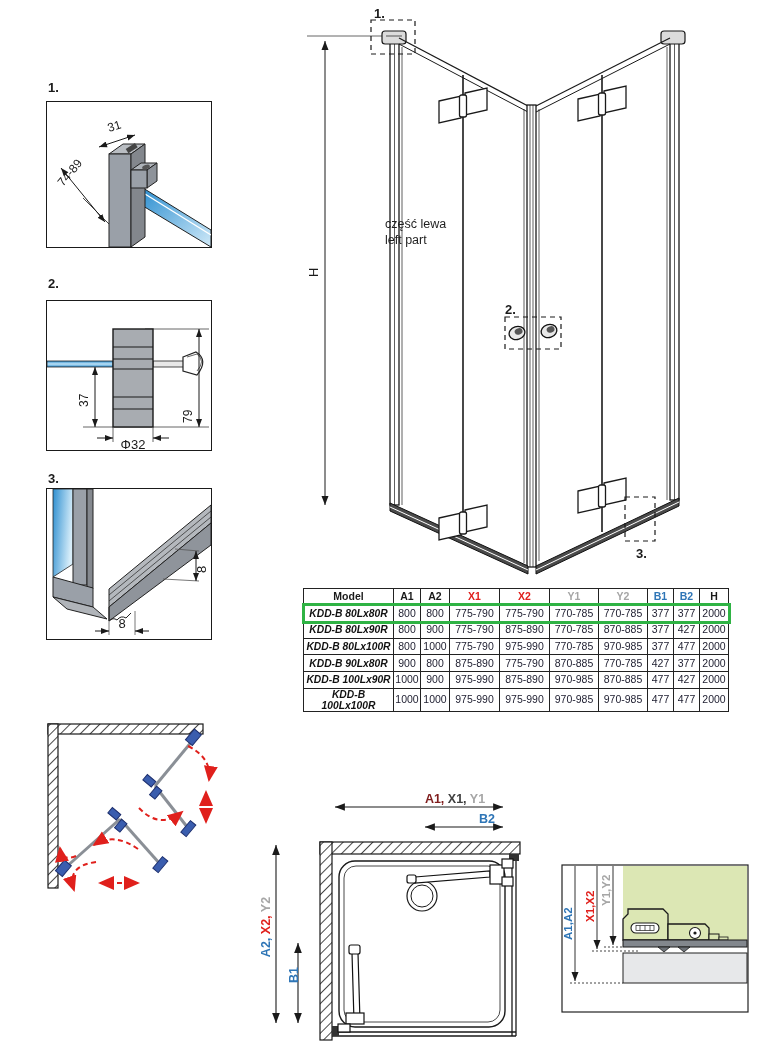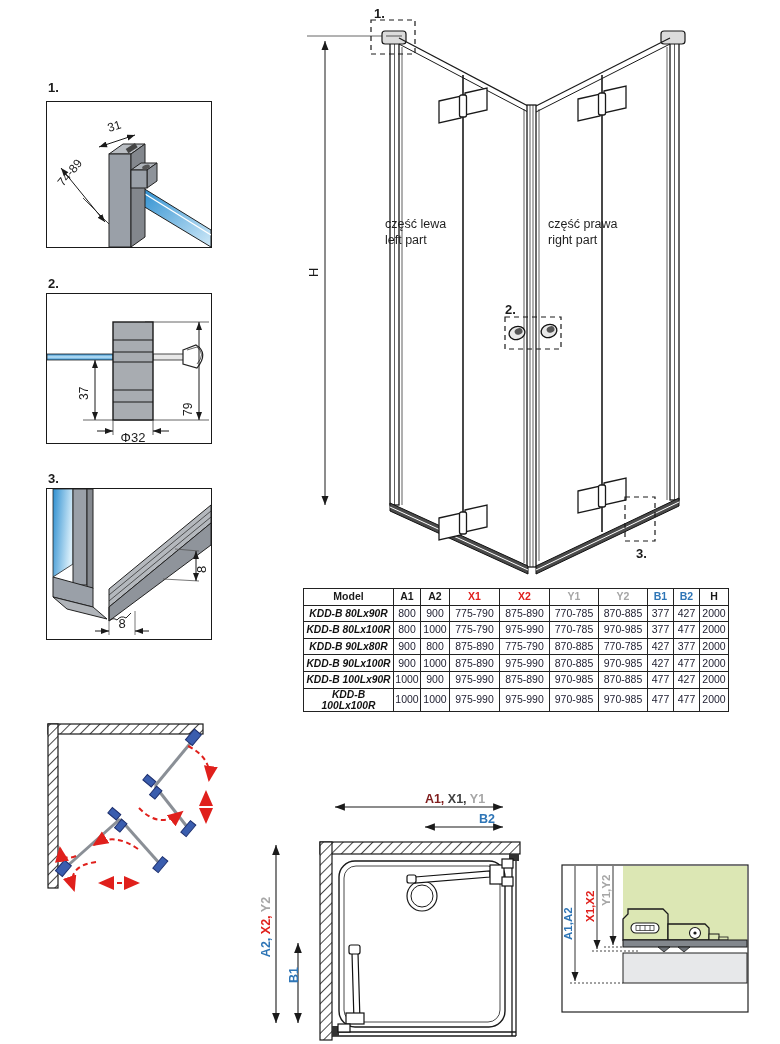--- a/index.html
+++ b/index.html
@@ -60,21 +60,21 @@
       <line x1="52" y1="45" x2="88" y2="33" stroke="#1a1a1a" stroke-width="1" marker-start="url(#d1s)" marker-end="url(#d1e)"></line>
       <text x="62" y="30" font-size="12" fill="#1a1a1a" transform="rotate(-17 62 30)">31</text>
 
       <line x1="14" y1="66" x2="58" y2="120" stroke="#1a1a1a" stroke-width="1" marker-start="url(#d1s)" marker-end="url(#d1e)"></line>
       <line x1="36" y1="96" x2="62" y2="122" stroke="#1a1a1a" stroke-width="0.8"></line>
       <text x="16" y="85" font-size="12" fill="#1a1a1a" transform="rotate(-50 16 85)">74-89</text>
     </svg>
   </div>
 
   <div class="callout-label" style="left:48px;top:276px">2.</div>
-  <div class="detail-box" style="left:46px;top:293px;width:164px;height:149px">
+  <div class="detail-box" style="left:46px;top:300px;width:164px;height:149px">
     <svg width="164" height="149" viewBox="0 0 164 149">
       <defs>
         <marker id="d2e" markerWidth="9" markerHeight="8" refX="8" refY="3" orient="auto">
             <path d="M0,0L8,3L0,6Z" fill="#1a1a1a"></path>
           </marker>
         <marker id="d2s" markerWidth="9" markerHeight="8" refX="0" refY="3" orient="auto">
             <path d="M8,0L0,3L8,6Z" fill="#1a1a1a"></path>
           </marker>
         <linearGradient id="d2glass" x1="0" y1="0" x2="0" y2="1">
           <stop offset="0" stop-color="#2e8fd0"></stop>
@@ -276,24 +276,20 @@
       </g>
 
       <rect x="330" y="492" width="30" height="44" fill="none" stroke="#1a1a1a" stroke-width="1.2" stroke-dasharray="5 4"></rect>
       <text x="341" y="553" font-size="13" font-weight="bold" fill="#1a1a1a">3.</text>
     </svg>
   </div>
 
   <div class="part-label" style="left:385px;top:216px;width:130px">
     <div>część lewa</div>
     <div>left part</div>
-  </div>
-  <div class="part-label" style="left:548px;top:216px;width:130px">
-    <div>część prawa</div>
-    <div>right part</div>
   </div>
 
   <table class="spec-table">
     <colgroup>
       <col style="width:90px">
         <col style="width:27px">
         <col style="width:29px">
         <col style="width:50px">
         <col style="width:50px">
       <col style="width:49px">
@@ -310,20 +306,32 @@
           <th style="color: rgb(224, 32, 28);">X1</th>
           <th style="color: rgb(224, 32, 28);">X2</th>
           <th style="color: rgb(166, 166, 166);">Y1</th>
           <th style="color: rgb(166, 166, 166);">Y2</th>
           <th style="color: rgb(46, 117, 182);">B1</th>
           <th style="color: rgb(46, 117, 182);">B2</th>
           <th style="color: rgb(26, 26, 26);">H</th>
         </tr>
       </thead>
     <tbody>
+        <tr class="hl">
+          <td class="model-cell">KDD-B 80Lx80R</td>
+          <td>800</td>
+          <td>800</td>
+          <td>775-790</td>
+          <td>775-790</td>
+          <td>770-785</td>
+          <td>770-785</td>
+          <td>377</td>
+          <td>377</td>
+          <td>2000</td>
+        </tr>
         <tr>
           <td class="model-cell">KDD-B 80Lx90R</td>
           <td>800</td>
           <td>900</td>
           <td>775-790</td>
           <td>875-890</td>
           <td>770-785</td>
           <td>870-885</td>
           <td>377</td>
           <td>427</td>
@@ -344,32 +352,20 @@
         <tr>
           <td class="model-cell">KDD-B 90Lx80R</td>
           <td>900</td>
           <td>800</td>
           <td>875-890</td>
           <td>775-790</td>
           <td>870-885</td>
           <td>770-785</td>
           <td>427</td>
           <td>377</td>
-          <td>2000</td>
-        </tr>
-        <tr>
-          <td class="model-cell">KDD-B 90Lx100R</td>
-          <td>900</td>
-          <td>1000</td>
-          <td>875-890</td>
-          <td>975-990</td>
-          <td>870-885</td>
-          <td>970-985</td>
-          <td>427</td>
-          <td>477</td>
           <td>2000</td>
         </tr>
         <tr>
           <td class="model-cell">KDD-B 100Lx90R</td>
           <td>1000</td>
           <td>900</td>
           <td>975-990</td>
           <td>875-890</td>
           <td>970-985</td>
           <td>870-885</td>

